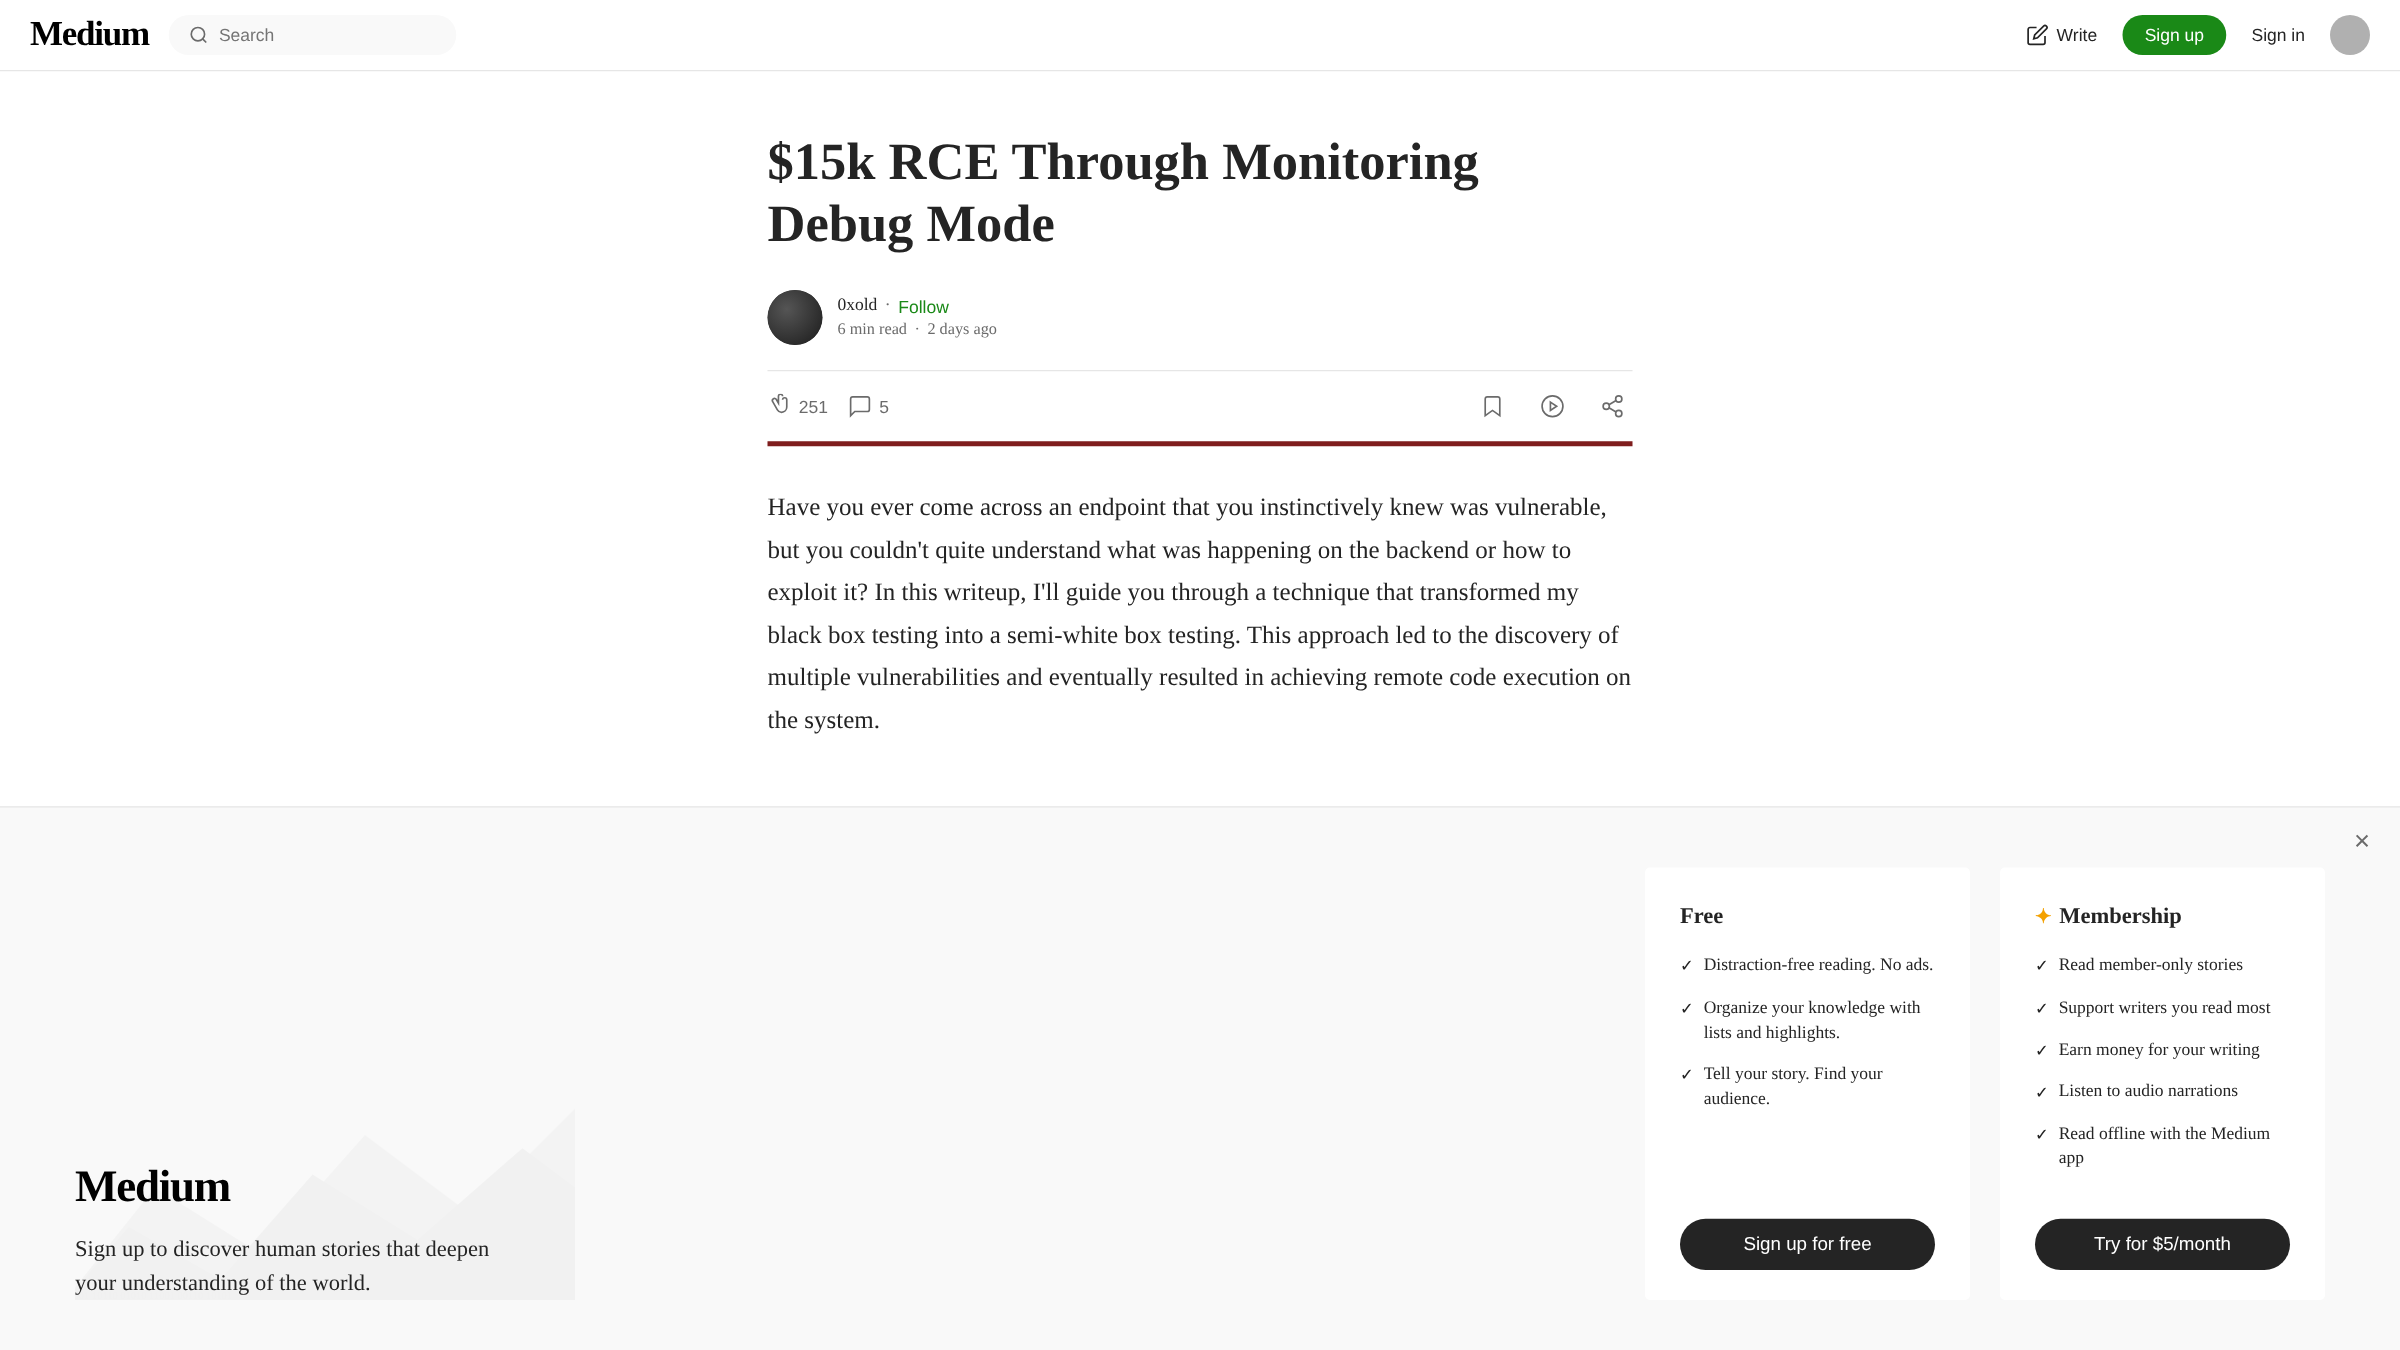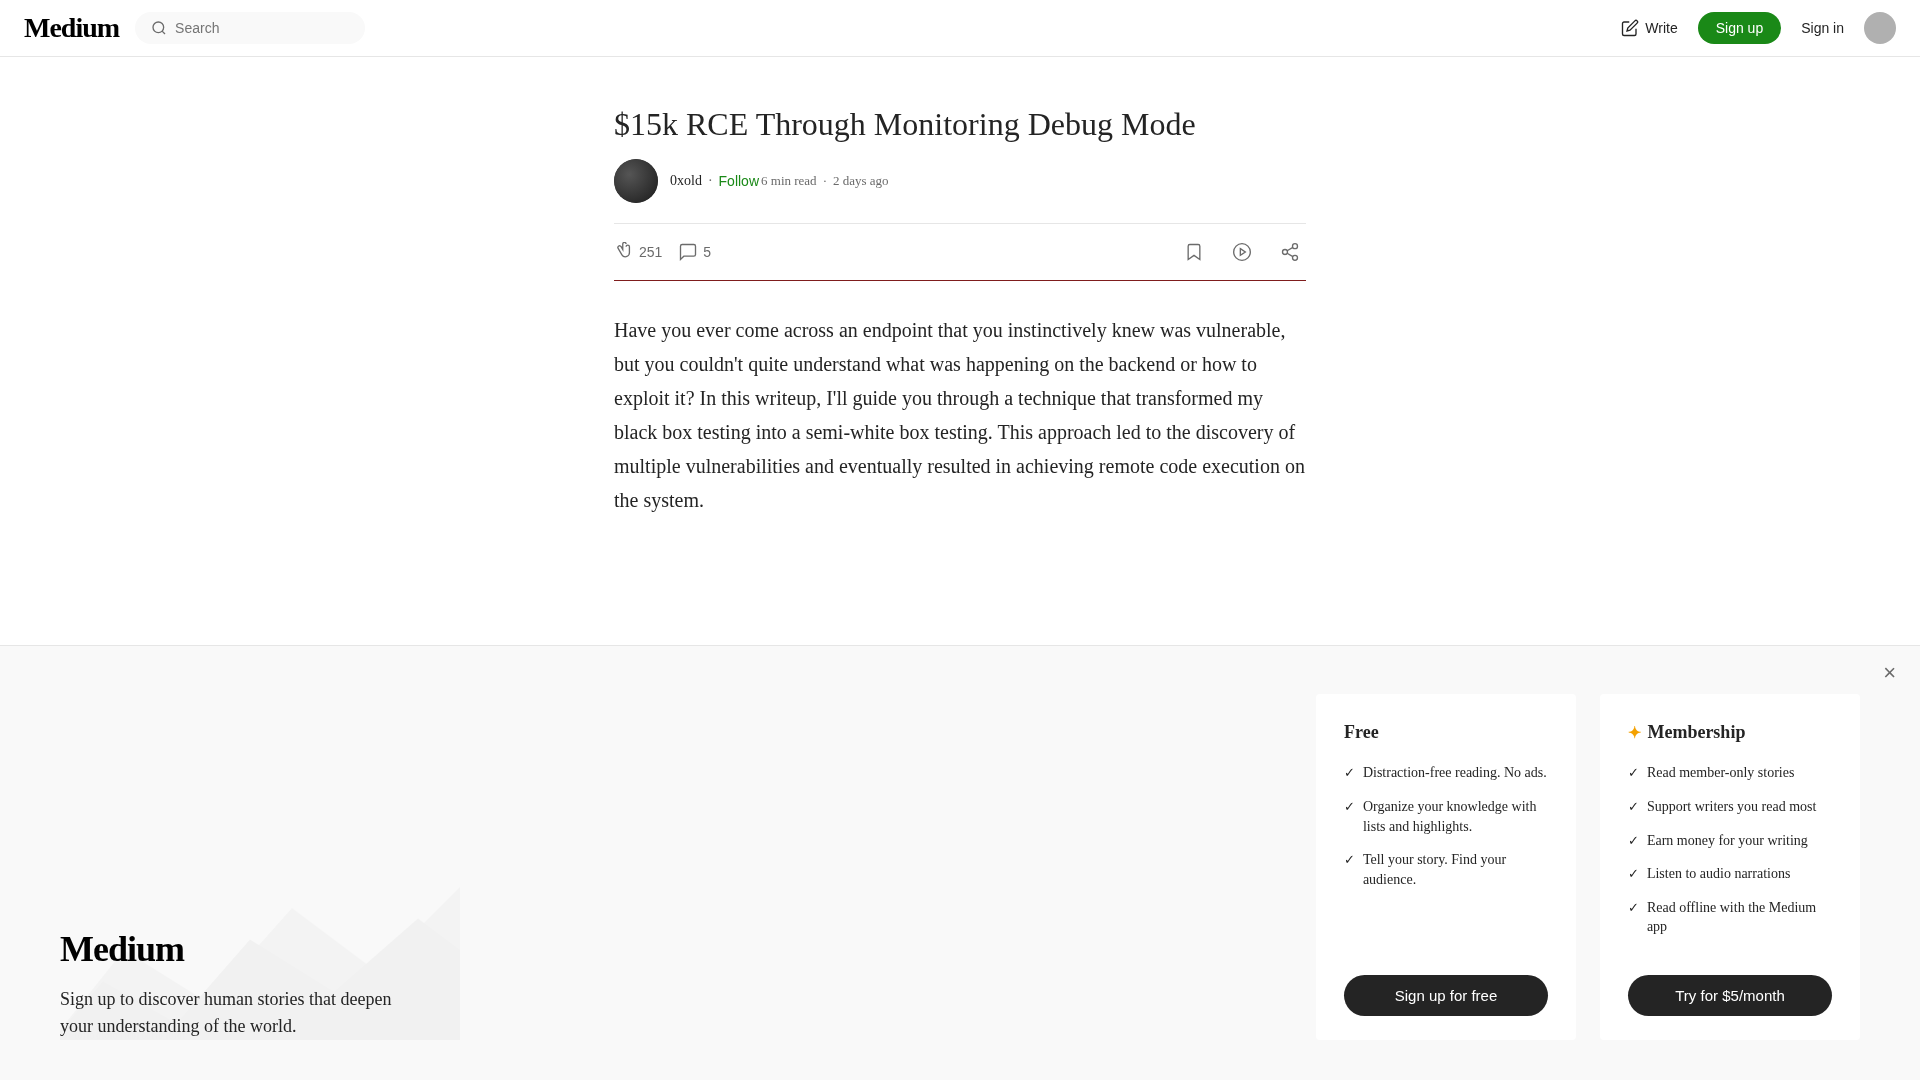--- a/index.html
+++ b/index.html
@@ -75,46 +75,46 @@
     }
 
     
     .main-content {
       max-width: 740px;
       margin: 0 auto;
       padding: 48px 24px 60px;
     }
     .article-title {
       font-family: 'Georgia', serif;
-      font-size: 32px;
-      font-weight: 400;
+      font-size: 42px;
+      font-weight: 700;
       line-height: 1.2;
       color: #242424;
-      margin-bottom: 16px;
+      margin-bottom: 26px;
     }
     .author-row {
       display: flex;
       align-items: center;
       gap: 12px;
       margin-bottom: 20px;
     }
     .author-avatar {
       width: 44px; height: 44px;
       border-radius: 50%;
       background: #3a3a3a;
       flex-shrink: 0;
       overflow: hidden;
       display: flex; align-items: center; justify-content: center;
     }
     .author-avatar-inner {
       width: 100%; height: 100%;
       background: radial-gradient(circle at 35% 35%, #555, #1a1a1a);
       border-radius: 50%;
     }
-    .author-info { display: flex; flex-direction: row; gap: 2px; justify-content: space-between; }
+    .author-info { display: flex; flex-direction: column; gap: 2px; justify-content: space-between; }
     .author-name-row { display: flex; align-items: center; gap: 6px; }
     .author-name {
       font-size: 14px;
       font-weight: 500;
       color: #242424;
     }
     .author-dot { color: #6b6b6b; font-size: 14px; }
     .follow-btn {
       background: none;
       border: none;
@@ -130,21 +130,21 @@
       align-items: center;
       gap: 6px;
     }
 
     
     .action-bar {
       display: flex;
       align-items: center;
       justify-content: space-between;
       border-top: 1px solid #e6e6e6;
-      border-bottom: 1px solid #7f1d1d;
+      border-bottom: 4px solid #7f1d1d;
       padding: 12px 0;
       margin-bottom: 32px;
     }
     .action-bar-left { display: flex; align-items: center; gap: 16px; }
     .action-bar-right { display: flex; align-items: center; gap: 16px; }
     .action-item {
       display: flex; align-items: center; gap: 5px;
       font-size: 14px; color: #6b6b6b;
       cursor: pointer;
       background: none; border: none;

